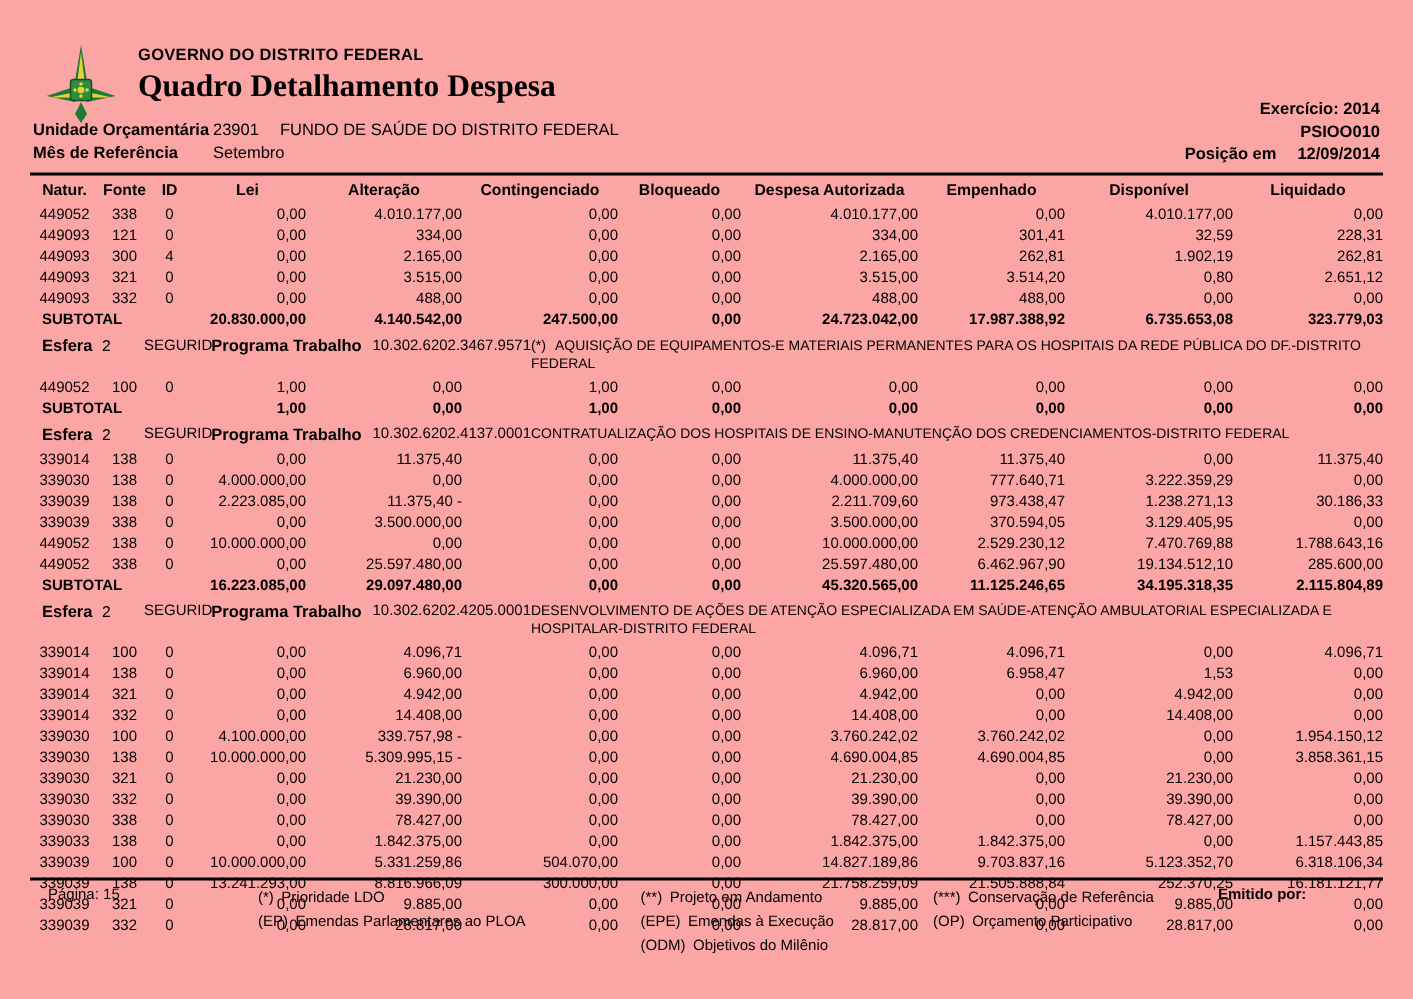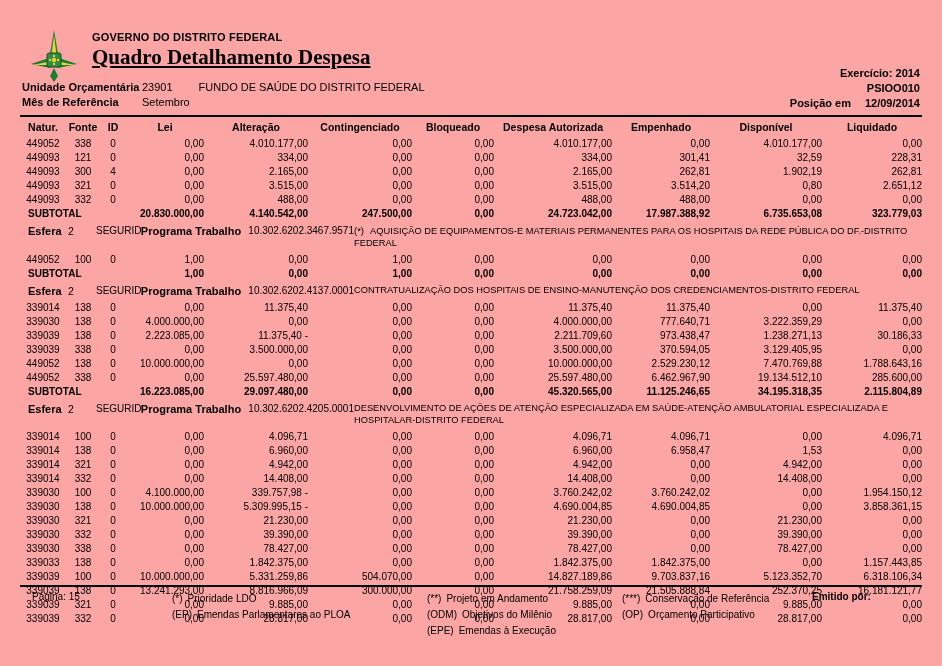--- a/index.html
+++ b/index.html
@@ -9,28 +9,28 @@
     width:942px; height:666px;
     background:#fca5a5;
     color:#000;
     font-family:"Liberation Sans", sans-serif;
     overflow:hidden;
   }
   
   .hdr { position:absolute; top:28px; left:22px; right:22px; }
   .logo { position:absolute; left:8px; top:2px; width:48px; height:52px; }
   .org-name { position:absolute; left:70px; top:3px; font-size:11px; font-weight:bold; letter-spacing:.2px; }
-  .report-title { position:absolute; left:70px; top:17px; font-family:"Liberation Serif", serif; font-size:21px; font-weight:bold;text-decoration:underline; }
+  .report-title { position:absolute; left:70px; top:17px; font-family:"Liberation Serif", serif; font-size:21px; font-weight:bold; }
   .hdr-right { position:absolute; right:0; top:38px; text-align:right; font-size:11px; font-weight:bold; line-height:15px; }
   .hdr-right .pos-row span { margin-left:14px; }
   .meta { position:absolute; top:80px; left:22px; right:21px; font-size:11px; line-height:15px; }
   .meta-row { display:flex; }
   .meta-label { font-weight:bold; width:120px; }
   .meta-value { }
-  .meta-code { margin-right:26px; }
+  .meta-code { margin-right:14px; }
   .rule-top { position:absolute; top:115px; left:20px; right:20px; height:2px; background:#000; }
 
   
   .tbl-wrap { position:absolute; top:119px; left:20px; width:902px; }
   table { border-collapse:collapse; width:902px; table-layout:fixed; }
   th { font-size:10.5px; font-weight:bold; text-align:center; padding:2px 0 3px; white-space:nowrap; }
   td { font-size:10px; padding:1.5px 0; white-space:nowrap; }
   td.num { text-align:right; }
   td.ctr { text-align:center; }
   tr.subtotal td { font-weight:bold; }
@@ -556,26 +556,26 @@
             <span class="legend-code">(EP)</span>
             <span class="legend-text">Emendas Parlamentares ao PLOA</span>
           </div>
         </div>
       <div class="legend-col legend-col-1">
           <div class="legend-item">
             <span class="legend-code">(**)</span>
             <span class="legend-text">Projeto em Andamento</span>
           </div>
           <div class="legend-item">
+            <span class="legend-code">(EPE)</span>
+            <span class="legend-text">Emendas à Execução</span>
+          </div>
+          <div class="legend-item">
             <span class="legend-code">(ODM)</span>
             <span class="legend-text">Objetivos do Milênio</span>
-          </div>
-          <div class="legend-item">
-            <span class="legend-code">(EPE)</span>
-            <span class="legend-text">Emendas à Execução</span>
           </div>
         </div>
       <div class="legend-col legend-col-2">
           <div class="legend-item">
             <span class="legend-code">(***)</span>
             <span class="legend-text">Conservação de Referência</span>
           </div>
           <div class="legend-item">
             <span class="legend-code">(OP)</span>
             <span class="legend-text">Orçamento Participativo</span>

